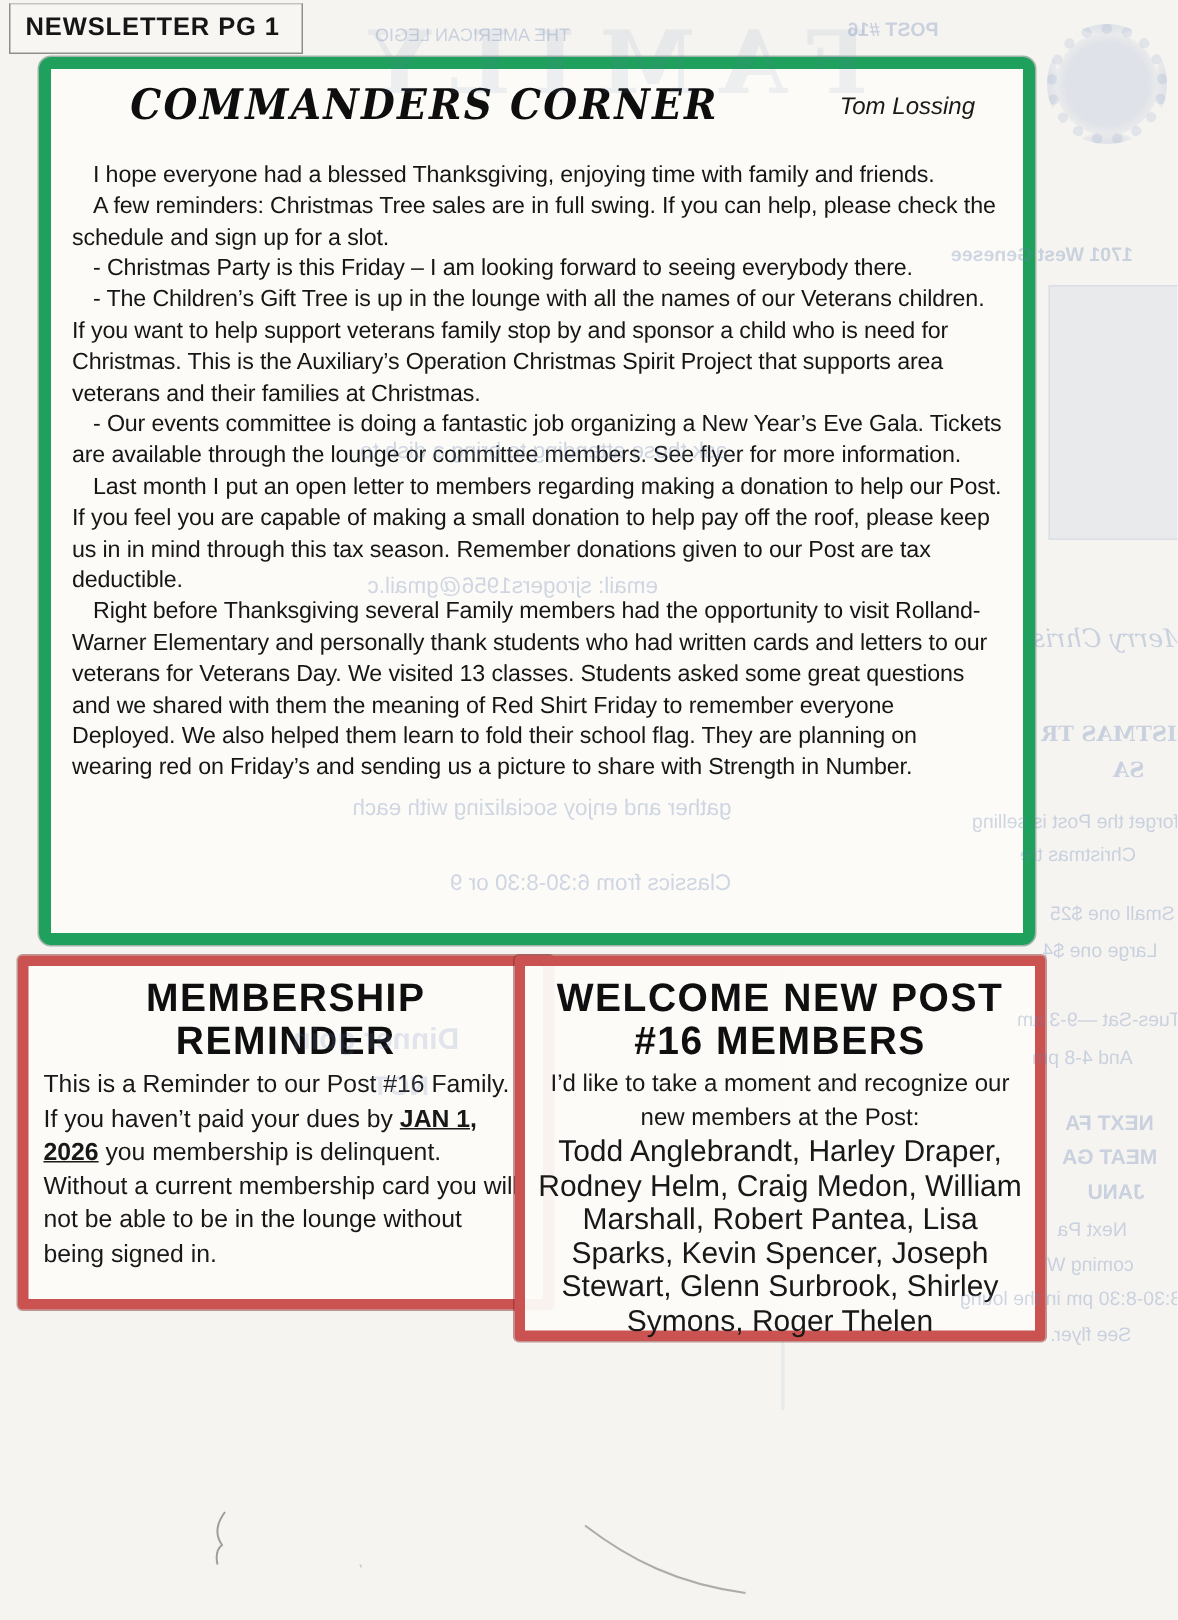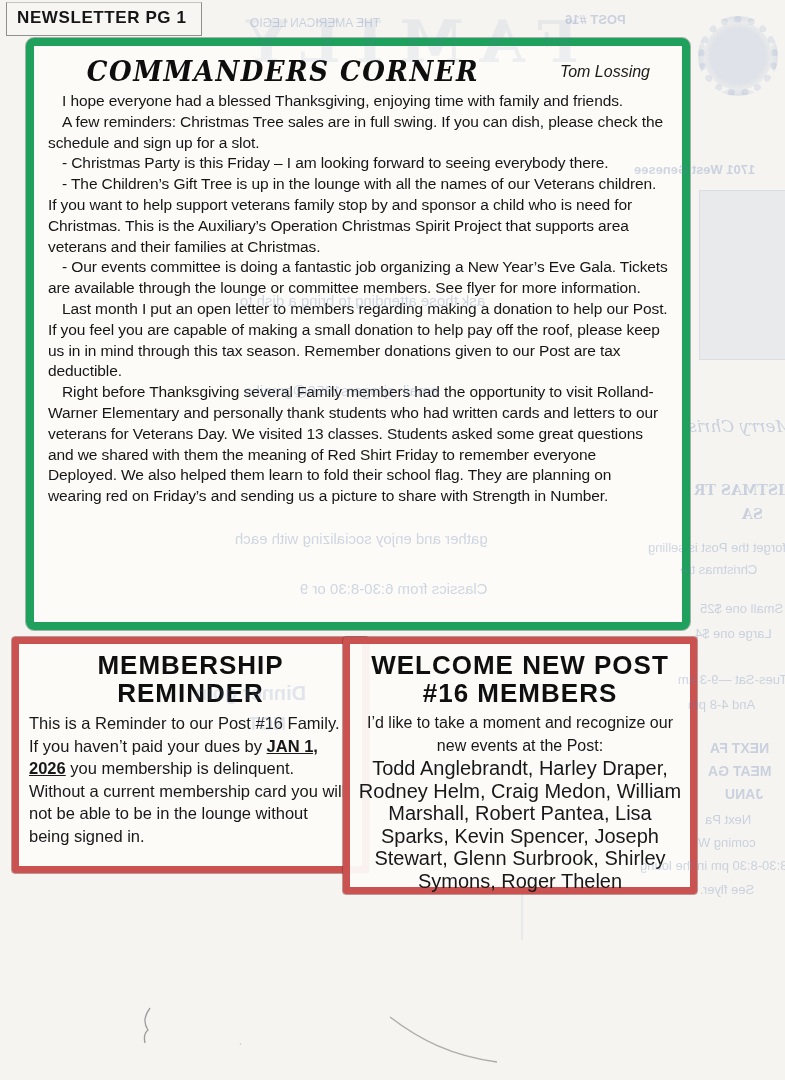--- a/index.html
+++ b/index.html
@@ -26,21 +26,21 @@
     padding:8px 14px 6px 14px; z-index:2;
   }
   .cc-head { position:relative; text-align:center; padding-right:150px; margin-top:2px;font-style:italic; }
   .cc-title {
     display:inline-block; margin:0;
     font-family:"DejaVu Serif", serif; font-weight:800;
     font-size:26px; letter-spacing:1.5px; color:#0e0e0e;
     transform:scaleY(1.08);
   }
   .cc-byline { position:absolute; right:18px; top:7px; font-size:16px; font-weight:400; color:#1a1a1a; }
-  .cc-body { margin-top:5px; }
+  .cc-body { margin-top:21px; }
   .cc-body p {
     margin:0; text-indent:14px;
     font-size:15.5px; line-height:20.8px; letter-spacing:-0.1px; color:#161616;
   }
   
   .red-box {
     position:absolute; box-sizing:border-box;
     border:7px solid #ca5351; border-radius:3px;
     outline:1px solid rgba(125,35,35,0.45);
     background:rgba(252,251,248,0.95); z-index:2;
@@ -96,21 +96,21 @@
 
   <div class="pg-label">NEWSLETTER  PG 1</div>
 
   <div class="green-box">
     <div class="cc-head">
       <h1 class="cc-title">COMMANDERS CORNER</h1>
       <span class="cc-byline">Tom Lossing</span>
     </div>
     <div class="cc-body">
       <p>I hope everyone had a blessed Thanksgiving, enjoying time with family and friends.</p>
-      <p>A few reminders:   Christmas Tree sales are in full swing.  If you can dish, please check the schedule and sign up for a slot.</p>
+      <p>A few reminders:   Christmas Tree sales are in full swing.  If you can help, please check the schedule and sign up for a slot.</p>
       <p>- Christmas Party is this Friday – I am looking forward to seeing everybody there.</p>
       <p>- The Children’s Gift Tree is up in the lounge with all the names of our Veterans children.  If you want to help support veterans family stop by and sponsor a child who is need for Christmas. This is the Auxiliary’s Operation Christmas Spirit Project that supports area veterans and their families at Christmas.</p>
       <p>- Our events committee is doing a fantastic job organizing a New Year’s Eve Gala. Tickets are available through the lounge or committee members. See flyer for more information.</p>
       <p>Last month I put an open letter to members regarding making a donation to help our Post.  If you feel you are capable of making a small donation to help pay off the roof, please keep us in in mind through this tax season.  Remember donations given to our Post are tax deductible.</p>
       <p>Right before Thanksgiving several Family members had the opportunity to visit Rolland-Warner Elementary and personally thank students who had written cards and letters to our veterans for Veterans Day.  We visited 13 classes. Students asked some great questions and we shared with them the meaning of Red Shirt Friday to remember everyone Deployed.  We also helped them learn to fold their school flag. They are planning on wearing red on Friday’s and sending us a picture to share with Strength in Number.</p>
     </div>
   </div>
 
   <div class="red-box box-membership">
     <div class="red-title">
@@ -118,21 +118,21 @@
       <div>REMINDER</div>
     </div>
     <div class="mem-body"><span>This is a Reminder to our Post #16 Family. If you haven’t paid your dues by </span><span class="u">JAN 1, 2026</span><span> you membership is delinquent.  Without a current membership card you will not be able to be in the lounge without being signed in.</span></div>
   </div>
 
   <div class="red-box box-welcome">
     <div class="red-title">
       <div>WELCOME NEW POST</div>
       <div>#16 MEMBERS</div>
     </div>
-    <div class="wel-body">I’d like to take a moment and recognize our new events at the Post:</div>
+    <div class="wel-body">I’d like to take a moment and recognize our new members at the Post:</div>
     <div class="wel-names">Todd Anglebrandt, Harley Draper, Rodney Helm, Craig Medon, William Marshall, Robert Pantea, Lisa Sparks, Kevin Spencer, Joseph Stewart, Glenn Surbrook, Shirley Symons, Roger Thelen</div>
   </div>
 
   <div class="frag" style="left:250px; top:16px;  font-size:12px;">THE AMERICAN LEGIO</div>
   <div class="frag b" style="left:565px; top:12px;">POST #16</div>
   <div class="frag ghost" style="left:230px; top:8px;">FAMILY</div>
   <div class="frag b" style="left:634px; top:162px;">1701 West Genesee</div>
   <div class="frag" style="left:240px; top:292px; font-size:15px;">ask those attending to bring a dish to</div>
   <div class="frag" style="left:245px; top:382px; font-size:15px;">email: sjrogers1956@gmail.c</div>
   <div class="frag script" style="left:688px; top:416px; font-size:17px;">Merry Chris</div>

